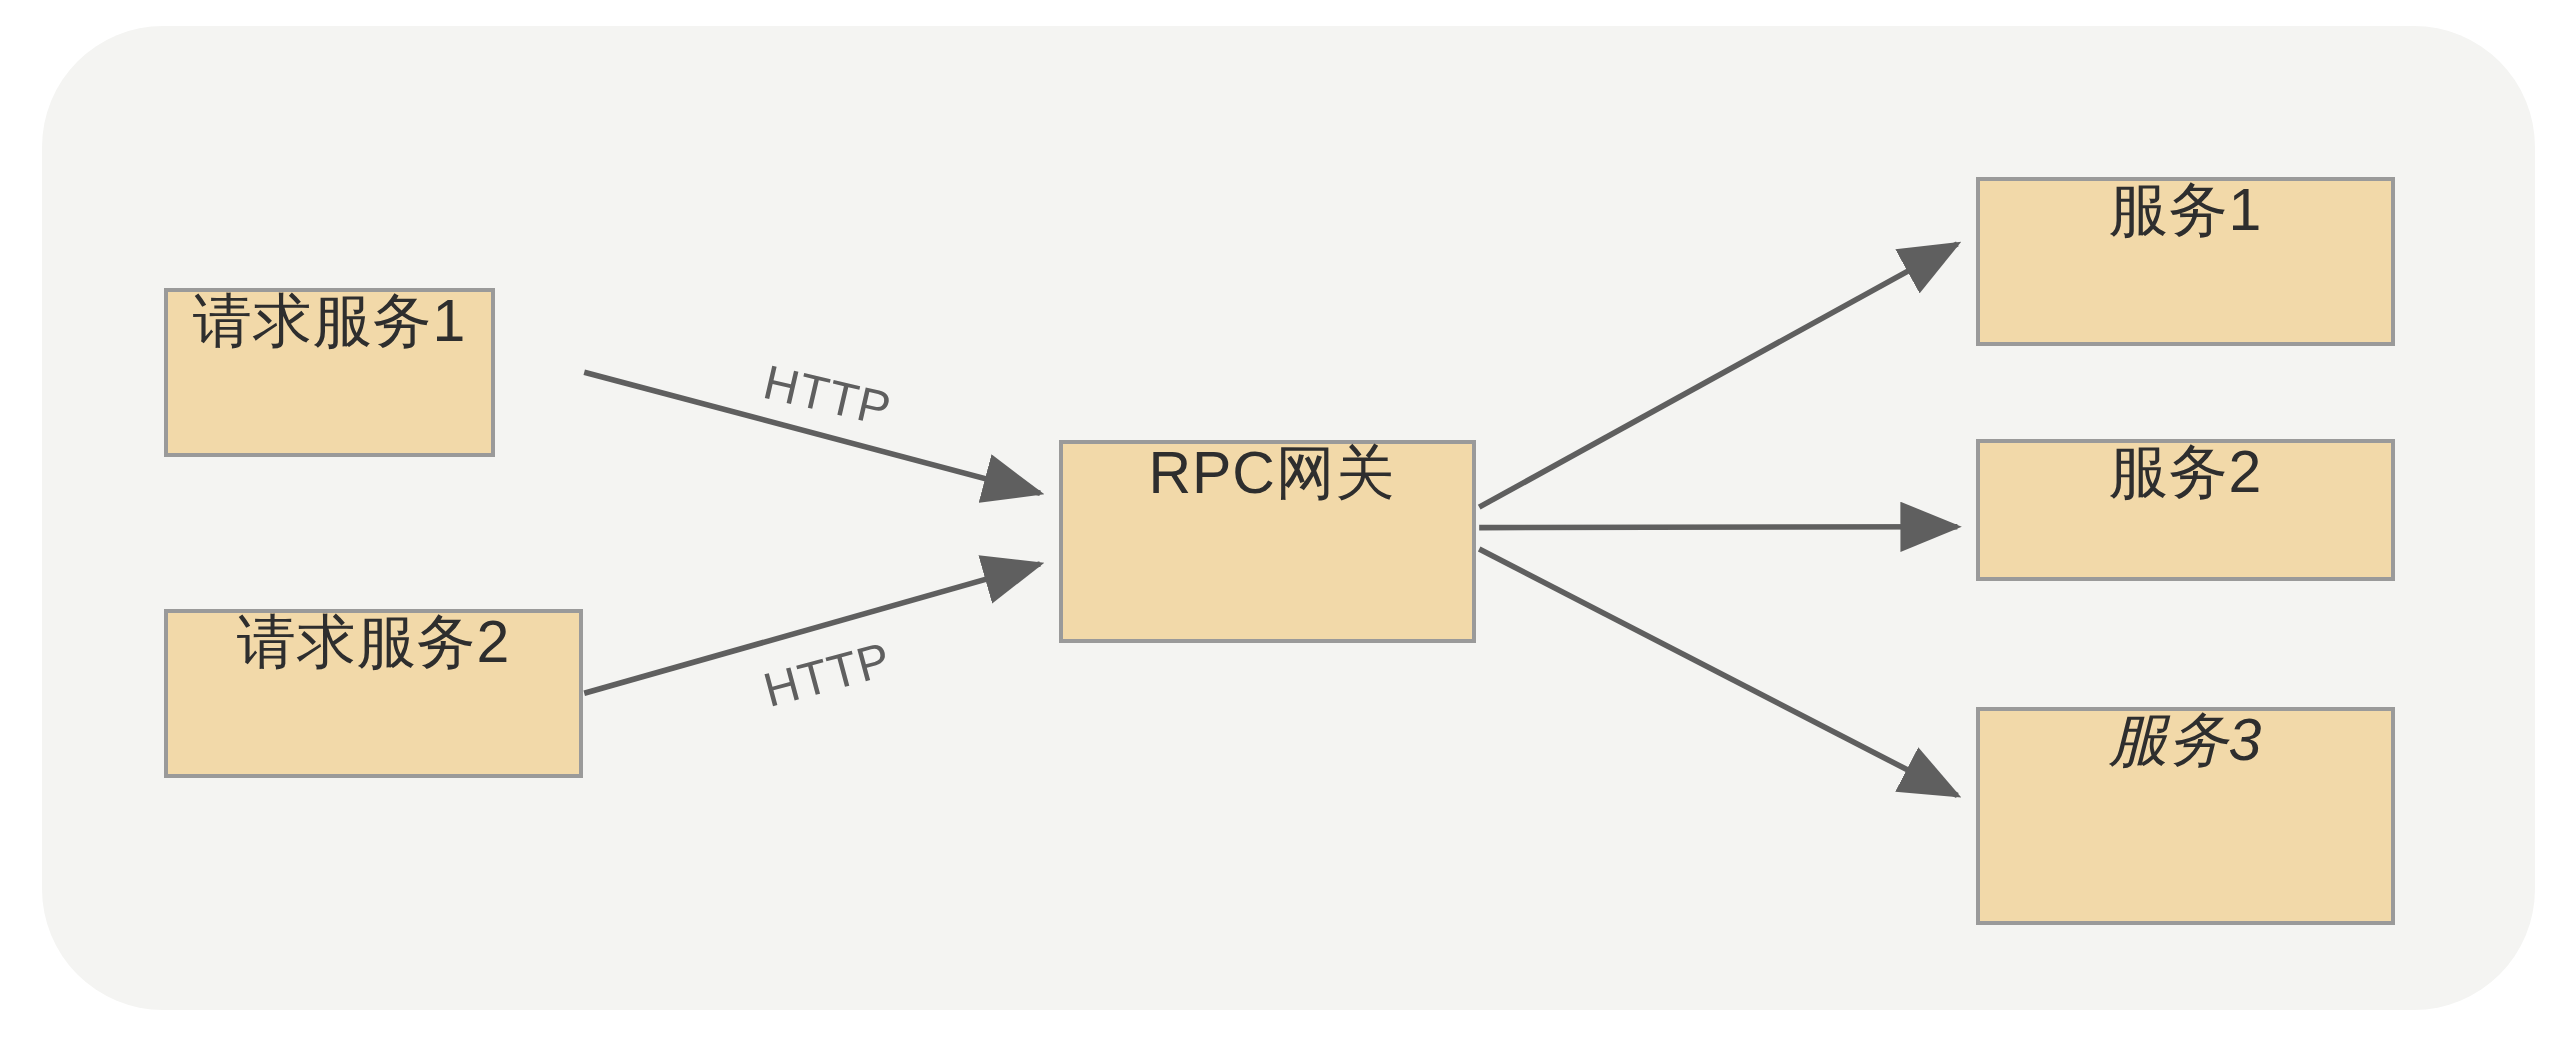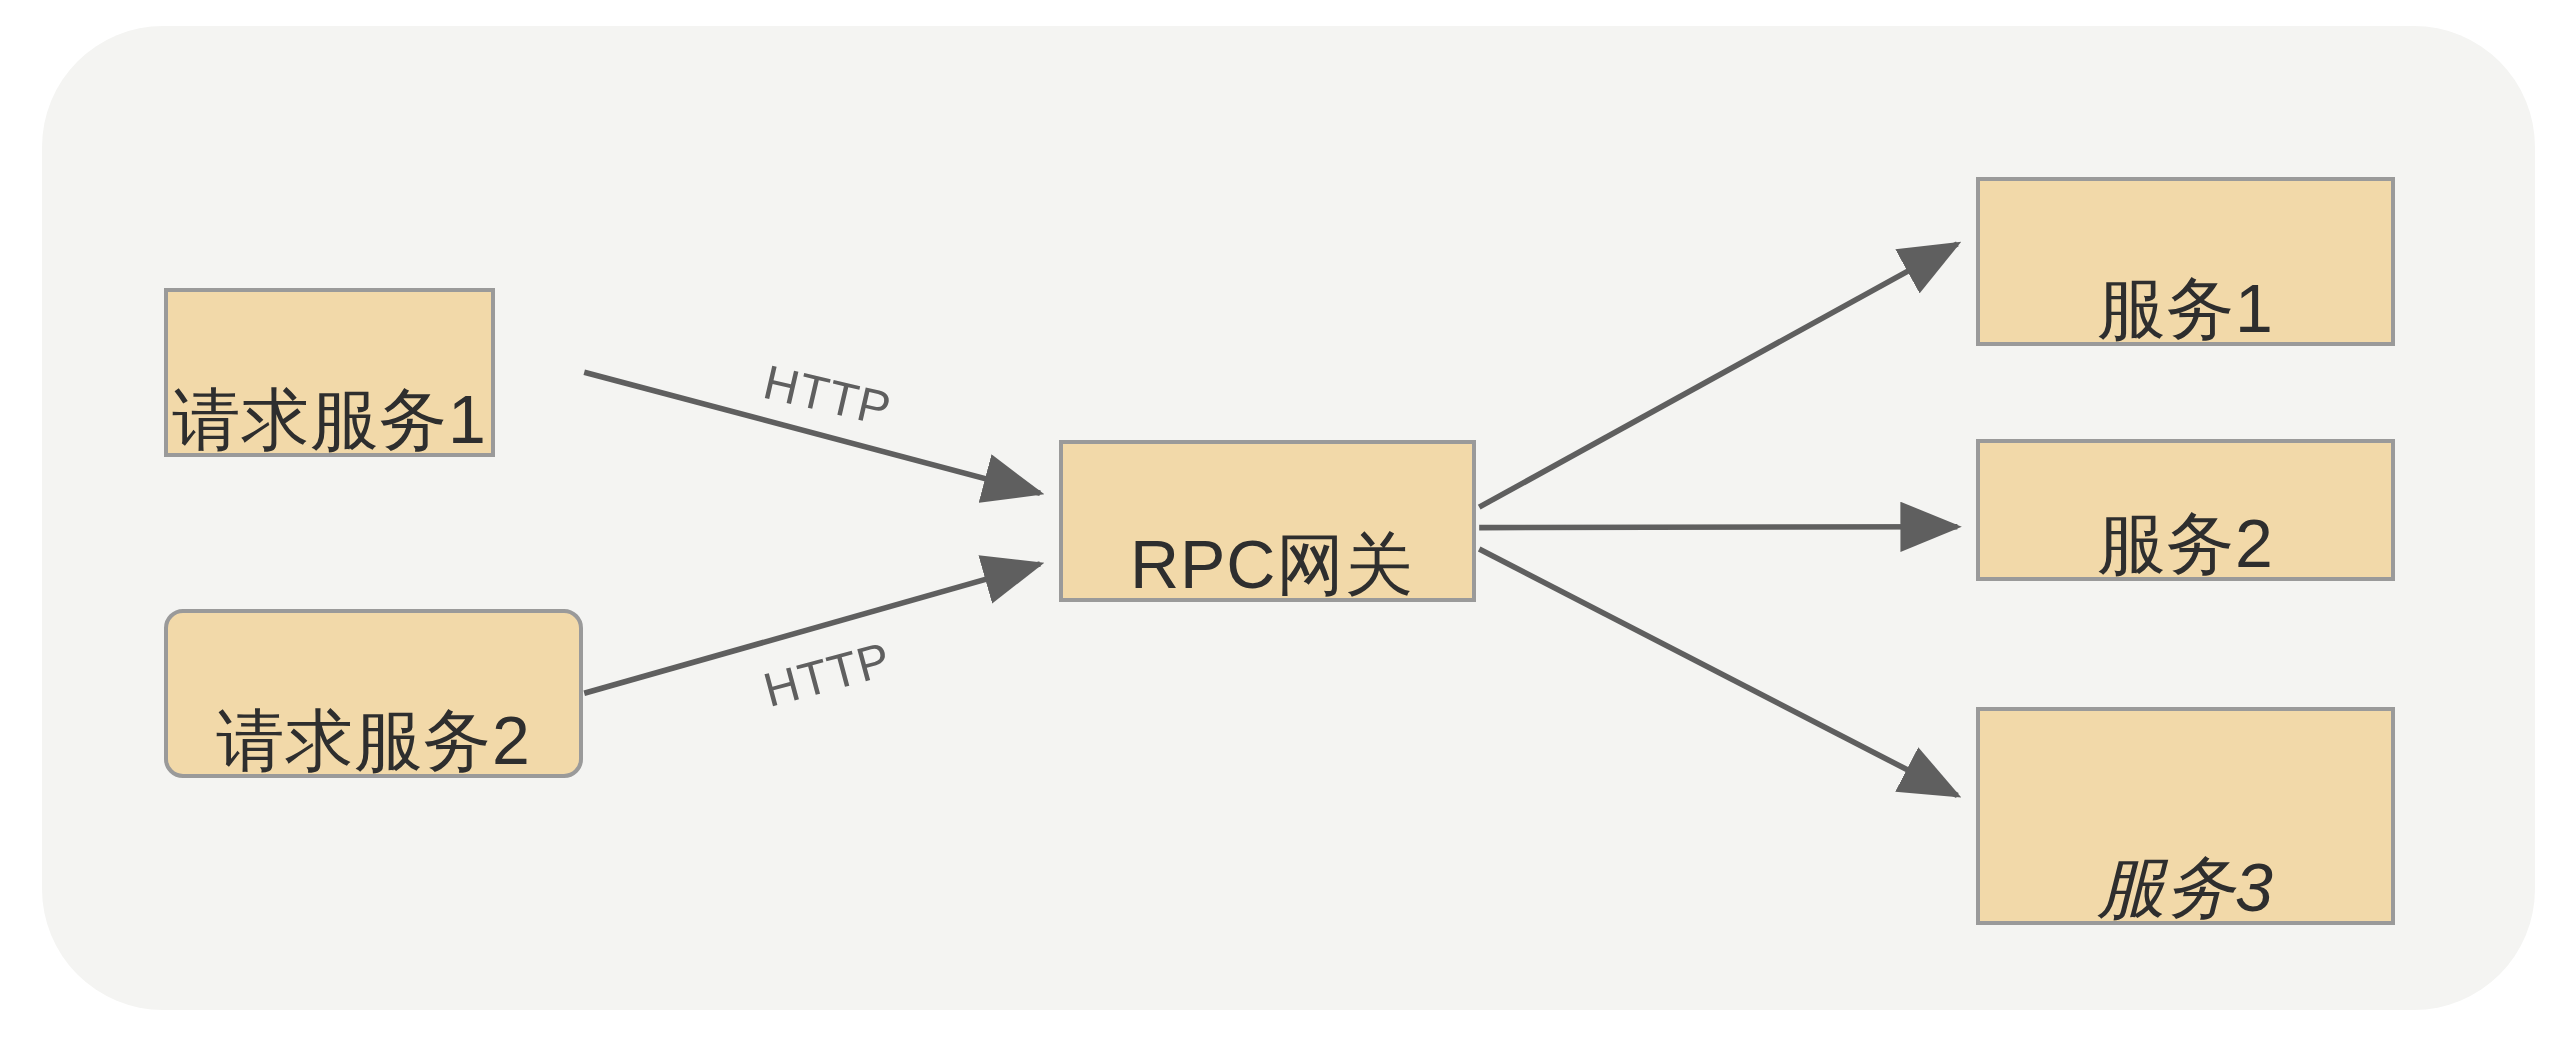--- a/index.html
+++ b/index.html
@@ -34,24 +34,24 @@
     height: 1059px;
     overflow: visible;
     pointer-events: none;
   }
   .node {
     position: absolute;
     box-sizing: border-box;
     background: #f2d9a9;
     border: 4.7px solid #9a9a9a;
     display: flex;
-    align-items: flex-end;
+    align-items: flex-start;
     justify-content: center;
     color: #2e2e2e;
-    font-size: 68px;
+    font-size: 59px;
     line-height: 1;
     letter-spacing: 0.9px;
     white-space: nowrap;
   }
   .edge-label {
     position: absolute;
     color: #5f5f5f;
     font-size: 48px;
     line-height: 1;
     white-space: nowrap;
@@ -83,25 +83,25 @@
       <line x1="1590" y1="567" x2="2104" y2="566" marker-end="url(#arrowhead)"></line>
 
       <line x1="1590" y1="590" x2="2104" y2="855" marker-end="url(#arrowhead)"></line>
     </g>
   </svg>
 
   <div class="node" style="left:164px; top:288px; width:331px; height:169px;">
     <span>请求服务1</span>
   </div>
 
-  <div class="node" style="left:164px; top:609px; width:419px; height:169px;border-radius:19px;">
+  <div class="node" style="left:164px; top:609px; width:419px; height:169px;">
     <span>请求服务2</span>
   </div>
 
-  <div class="node" style="left:1059px; top:440px; width:417px; height:162px;padding-left:9px;">
+  <div class="node" style="left:1059px; top:440px; width:417px; height:203px;padding-left:9px;">
     <span>RPC网关</span>
   </div>
 
   <div class="node" style="left:1976px; top:177px; width:419px; height:169px;">
     <span>服务1</span>
   </div>
 
   <div class="node" style="left:1976px; top:439px; width:419px; height:142px;">
     <span>服务2</span>
   </div>

